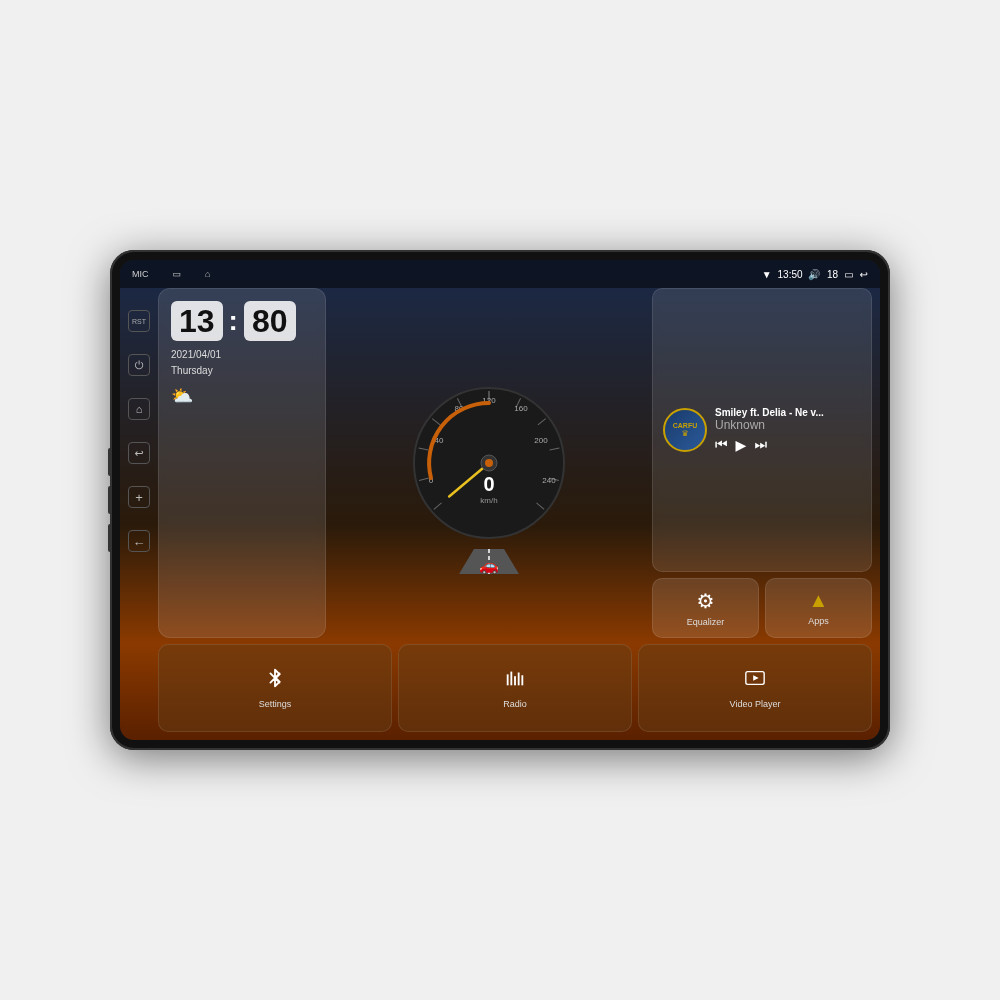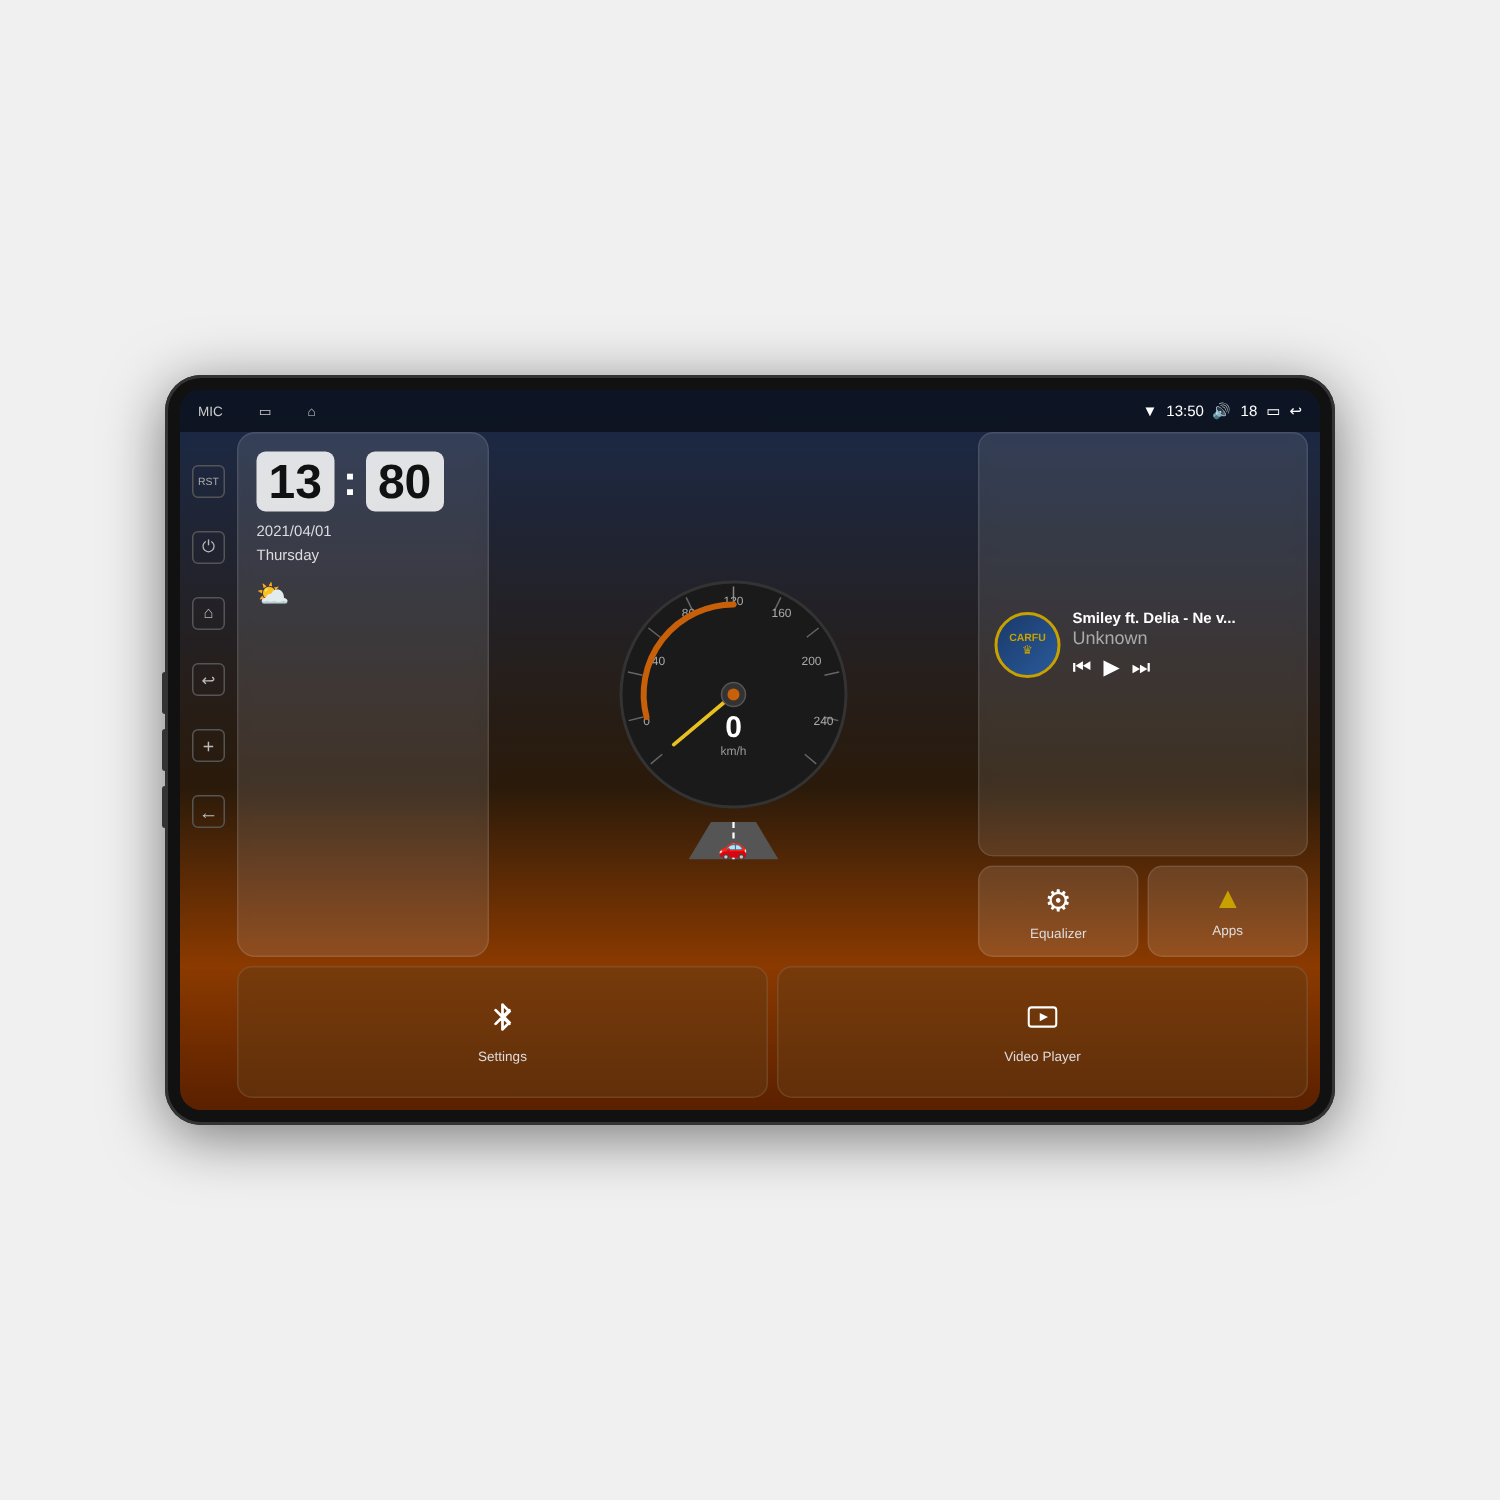--- a/index.html
+++ b/index.html
@@ -480,20 +480,32 @@
         <div class="app-btn">
           <span class="app-btn-icon">
             
             <svg width="22" height="22" viewBox="0 0 24 24">
               <path d="M17 7L7 17M7 7l10 10M12 3v18M12 3l5 5-5 5M12 21l5-5-5-5" stroke="white" stroke-width="2" fill="none" stroke-linecap="round"></path>
             </svg>
           </span>
           <span class="app-btn-label">Settings</span>
         </div>
 
+        <div class="app-btn">
+          <span class="app-btn-icon">
+            <svg width="22" height="22" viewBox="0 0 24 24">
+              <rect x="3" y="8" width="2" height="12" fill="white"></rect>
+              <rect x="7" y="5" width="2" height="15" fill="white"></rect>
+              <rect x="11" y="10" width="2" height="10" fill="white"></rect>
+              <rect x="15" y="6" width="2" height="14" fill="white"></rect>
+              <rect x="19" y="9" width="2" height="11" fill="white"></rect>
+            </svg>
+          </span>
+          <span class="app-btn-label">Radio</span>
+        </div>
 
 
         <div class="app-btn">
           <span class="app-btn-icon">
             <svg width="22" height="22" viewBox="0 0 24 24">
               <rect x="2" y="5" width="20" height="14" rx="2" stroke="white" stroke-width="1.5" fill="none"></rect>
               <polygon points="10,9 10,15 16,12" fill="white"></polygon>
             </svg>
           </span>
           <span class="app-btn-label">Video Player</span>

